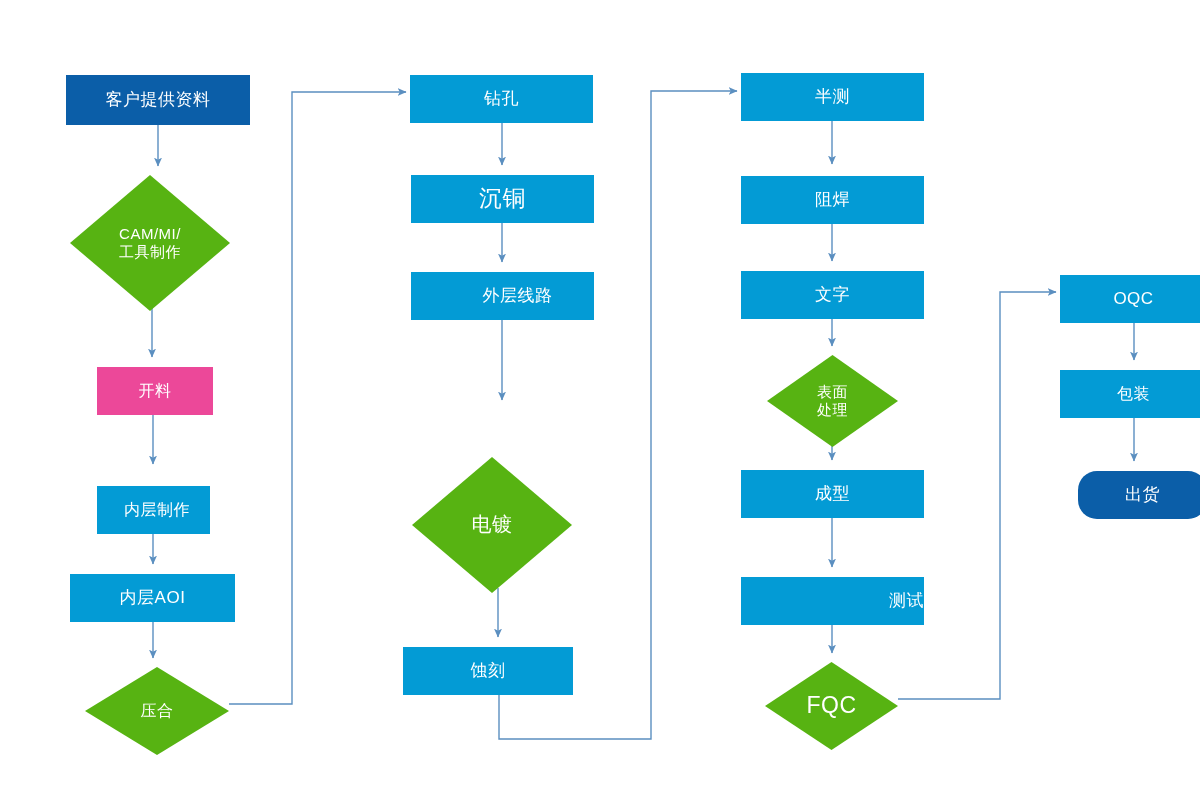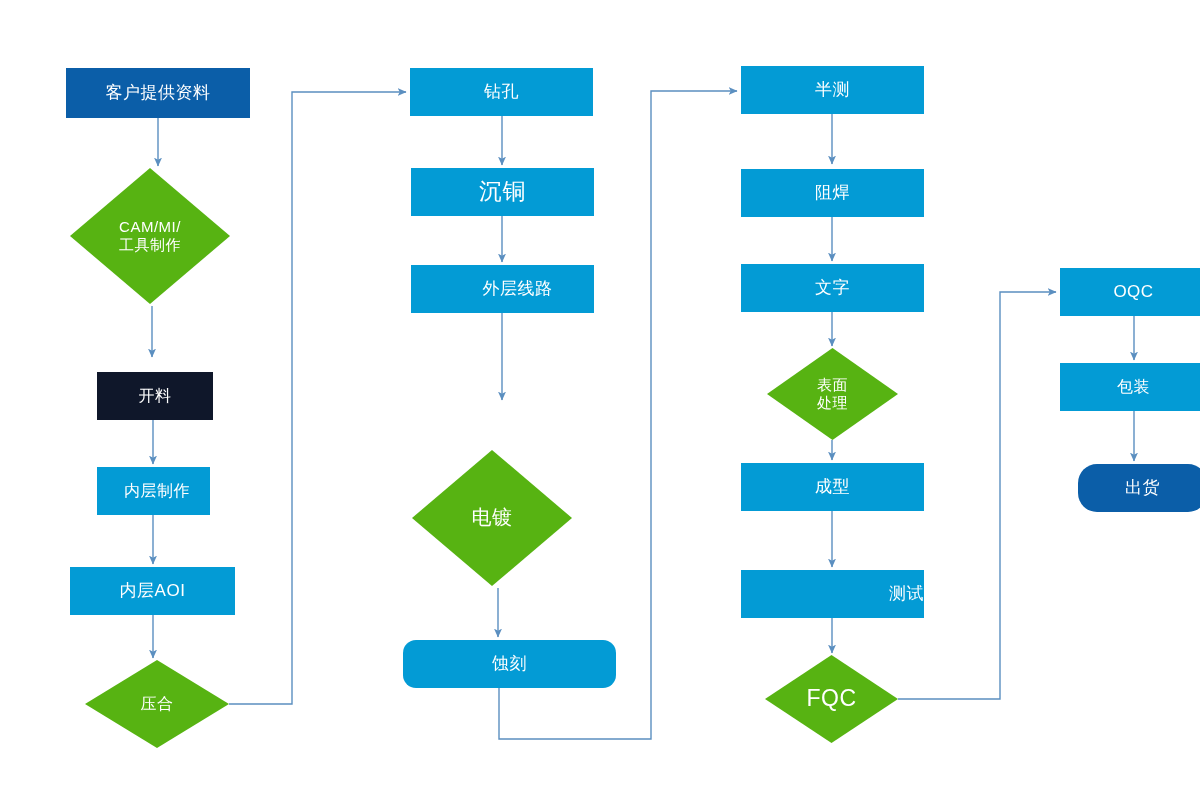--- a/index.html
+++ b/index.html
@@ -30,20 +30,21 @@
     position: absolute;
     box-sizing: border-box;
     display: flex;
     align-items: center;
     justify-content: center;
     text-align: center;
     color: #ffffff;
     line-height: 1.18;
     white-space: pre-line;
     letter-spacing: 0.5px;
+    margin-top: 7px;
     -webkit-font-smoothing: antialiased;
   }
   .node.rect {
     border-radius: 0;
   }
   .node.diamond .diamond-shape {
     position: absolute;
     left: 0;
     top: 0;
     width: 100%;
@@ -90,33 +91,33 @@
         <polyline points="1134,316 1134,360" fill="none" stroke="#5B8FC0" stroke-width="1.4" marker-end="url(#arrowhead)"></polyline>
         <polyline points="1134,411 1134,461" fill="none" stroke="#5B8FC0" stroke-width="1.4" marker-end="url(#arrowhead)"></polyline>
       </g>
   </svg>
   <div id="node-group">
       <div class="node rect" style="left: 66px; top: 68px; width: 184px; height: 50px; font-size: 17px; background: rgb(11, 94, 168);"><span class="node-label">客户提供资料</span></div>
       <div class="node diamond" style="left: 70px; top: 168px; width: 160px; height: 136px; font-size: 15px;"><svg class="diamond-shape" viewBox="0 0 160 136" preserveAspectRatio="none">
           <polygon points="80,0 160,68 80,136 0,68" fill="#57B312"></polygon>
         </svg><span class="node-label">CAM/MI/
 工具制作</span></div>
-      <div class="node rect" style="left: 97px; top: 372px; width: 116px; height: 48px; font-size: 16px; background: #0f172a;"><span class="node-label">开料</span></div>
-      <div class="node rect" style="left: 97px; top: 467px; width: 113px; height: 48px; font-size: 16px; background: rgb(3, 155, 213); padding-left: 7px;"><span class="node-label">内层制作</span></div>
+      <div class="node rect" style="left: 97px; top: 360px; width: 116px; height: 48px; font-size: 16px; background: #ec4899;"><span class="node-label">开料</span></div>
+      <div class="node rect" style="left: 97px; top: 479px; width: 113px; height: 48px; font-size: 16px; background: rgb(3, 155, 213); padding-left: 7px;"><span class="node-label">内层制作</span></div>
       <div class="node rect" style="left: 70px; top: 567px; width: 165px; height: 48px; font-size: 17px; background: rgb(3, 155, 213);"><span class="node-label">内层AOI</span></div>
       <div class="node diamond" style="left: 85px; top: 660px; width: 144px; height: 88px; font-size: 16px;"><svg class="diamond-shape" viewBox="0 0 144 88" preserveAspectRatio="none">
           <polygon points="72,0 144,44 72,88 0,44" fill="#57B312"></polygon>
         </svg><span class="node-label">压合</span></div>
       <div class="node rect" style="left: 410px; top: 68px; width: 183px; height: 48px; font-size: 17px; background: rgb(3, 155, 213);"><span class="node-label">钻孔</span></div>
       <div class="node rect" style="left: 411px; top: 168px; width: 183px; height: 48px; font-size: 23px; background: rgb(3, 155, 213);"><span class="node-label">沉铜</span></div>
       <div class="node rect" style="left: 411px; top: 265px; width: 183px; height: 48px; font-size: 17px; background: rgb(3, 155, 213); padding-left: 30px;"><span class="node-label">外层线路</span></div>
       <div class="node diamond" style="left: 412px; top: 450px; width: 160px; height: 136px; font-size: 20px;"><svg class="diamond-shape" viewBox="0 0 160 136" preserveAspectRatio="none">
           <polygon points="80,0 160,68 80,136 0,68" fill="#57B312"></polygon>
         </svg><span class="node-label">电镀</span></div>
-      <div class="node rect" style="left: 403px; top: 640px; width: 213px; height: 48px; font-size: 17px; background: rgb(3, 155, 213); border-radius: 13px;"><span class="node-label">蚀刻</span></div>
+      <div class="node rect" style="left: 403px; top: 640px; width: 170px; height: 48px; font-size: 17px; background: rgb(3, 155, 213);"><span class="node-label">蚀刻</span></div>
       <div class="node rect" style="left: 741px; top: 66px; width: 183px; height: 48px; font-size: 17px; background: rgb(3, 155, 213);"><span class="node-label">半测</span></div>
       <div class="node rect" style="left: 741px; top: 169px; width: 183px; height: 48px; font-size: 17px; background: rgb(3, 155, 213);"><span class="node-label">阻焊</span></div>
       <div class="node rect" style="left: 741px; top: 264px; width: 183px; height: 48px; font-size: 17px; background: rgb(3, 155, 213);"><span class="node-label">文字</span></div>
       <div class="node diamond" style="left: 767px; top: 348px; width: 131px; height: 92px; font-size: 15px;"><svg class="diamond-shape" viewBox="0 0 131 92" preserveAspectRatio="none">
           <polygon points="65.5,0 131,46 65.5,92 0,46" fill="#57B312"></polygon>
         </svg><span class="node-label">表面
 处理</span></div>
       <div class="node rect" style="left: 741px; top: 463px; width: 183px; height: 48px; font-size: 17px; background: rgb(3, 155, 213);"><span class="node-label">成型</span></div>
       <div class="node rect" style="left: 741px; top: 570px; width: 183px; height: 48px; font-size: 17px; background: rgb(3, 155, 213); justify-content: flex-end;"><span class="node-label">测试</span></div>
       <div class="node diamond" style="left: 765px; top: 655px; width: 133px; height: 88px; font-size: 23px;"><svg class="diamond-shape" viewBox="0 0 133 88" preserveAspectRatio="none">

